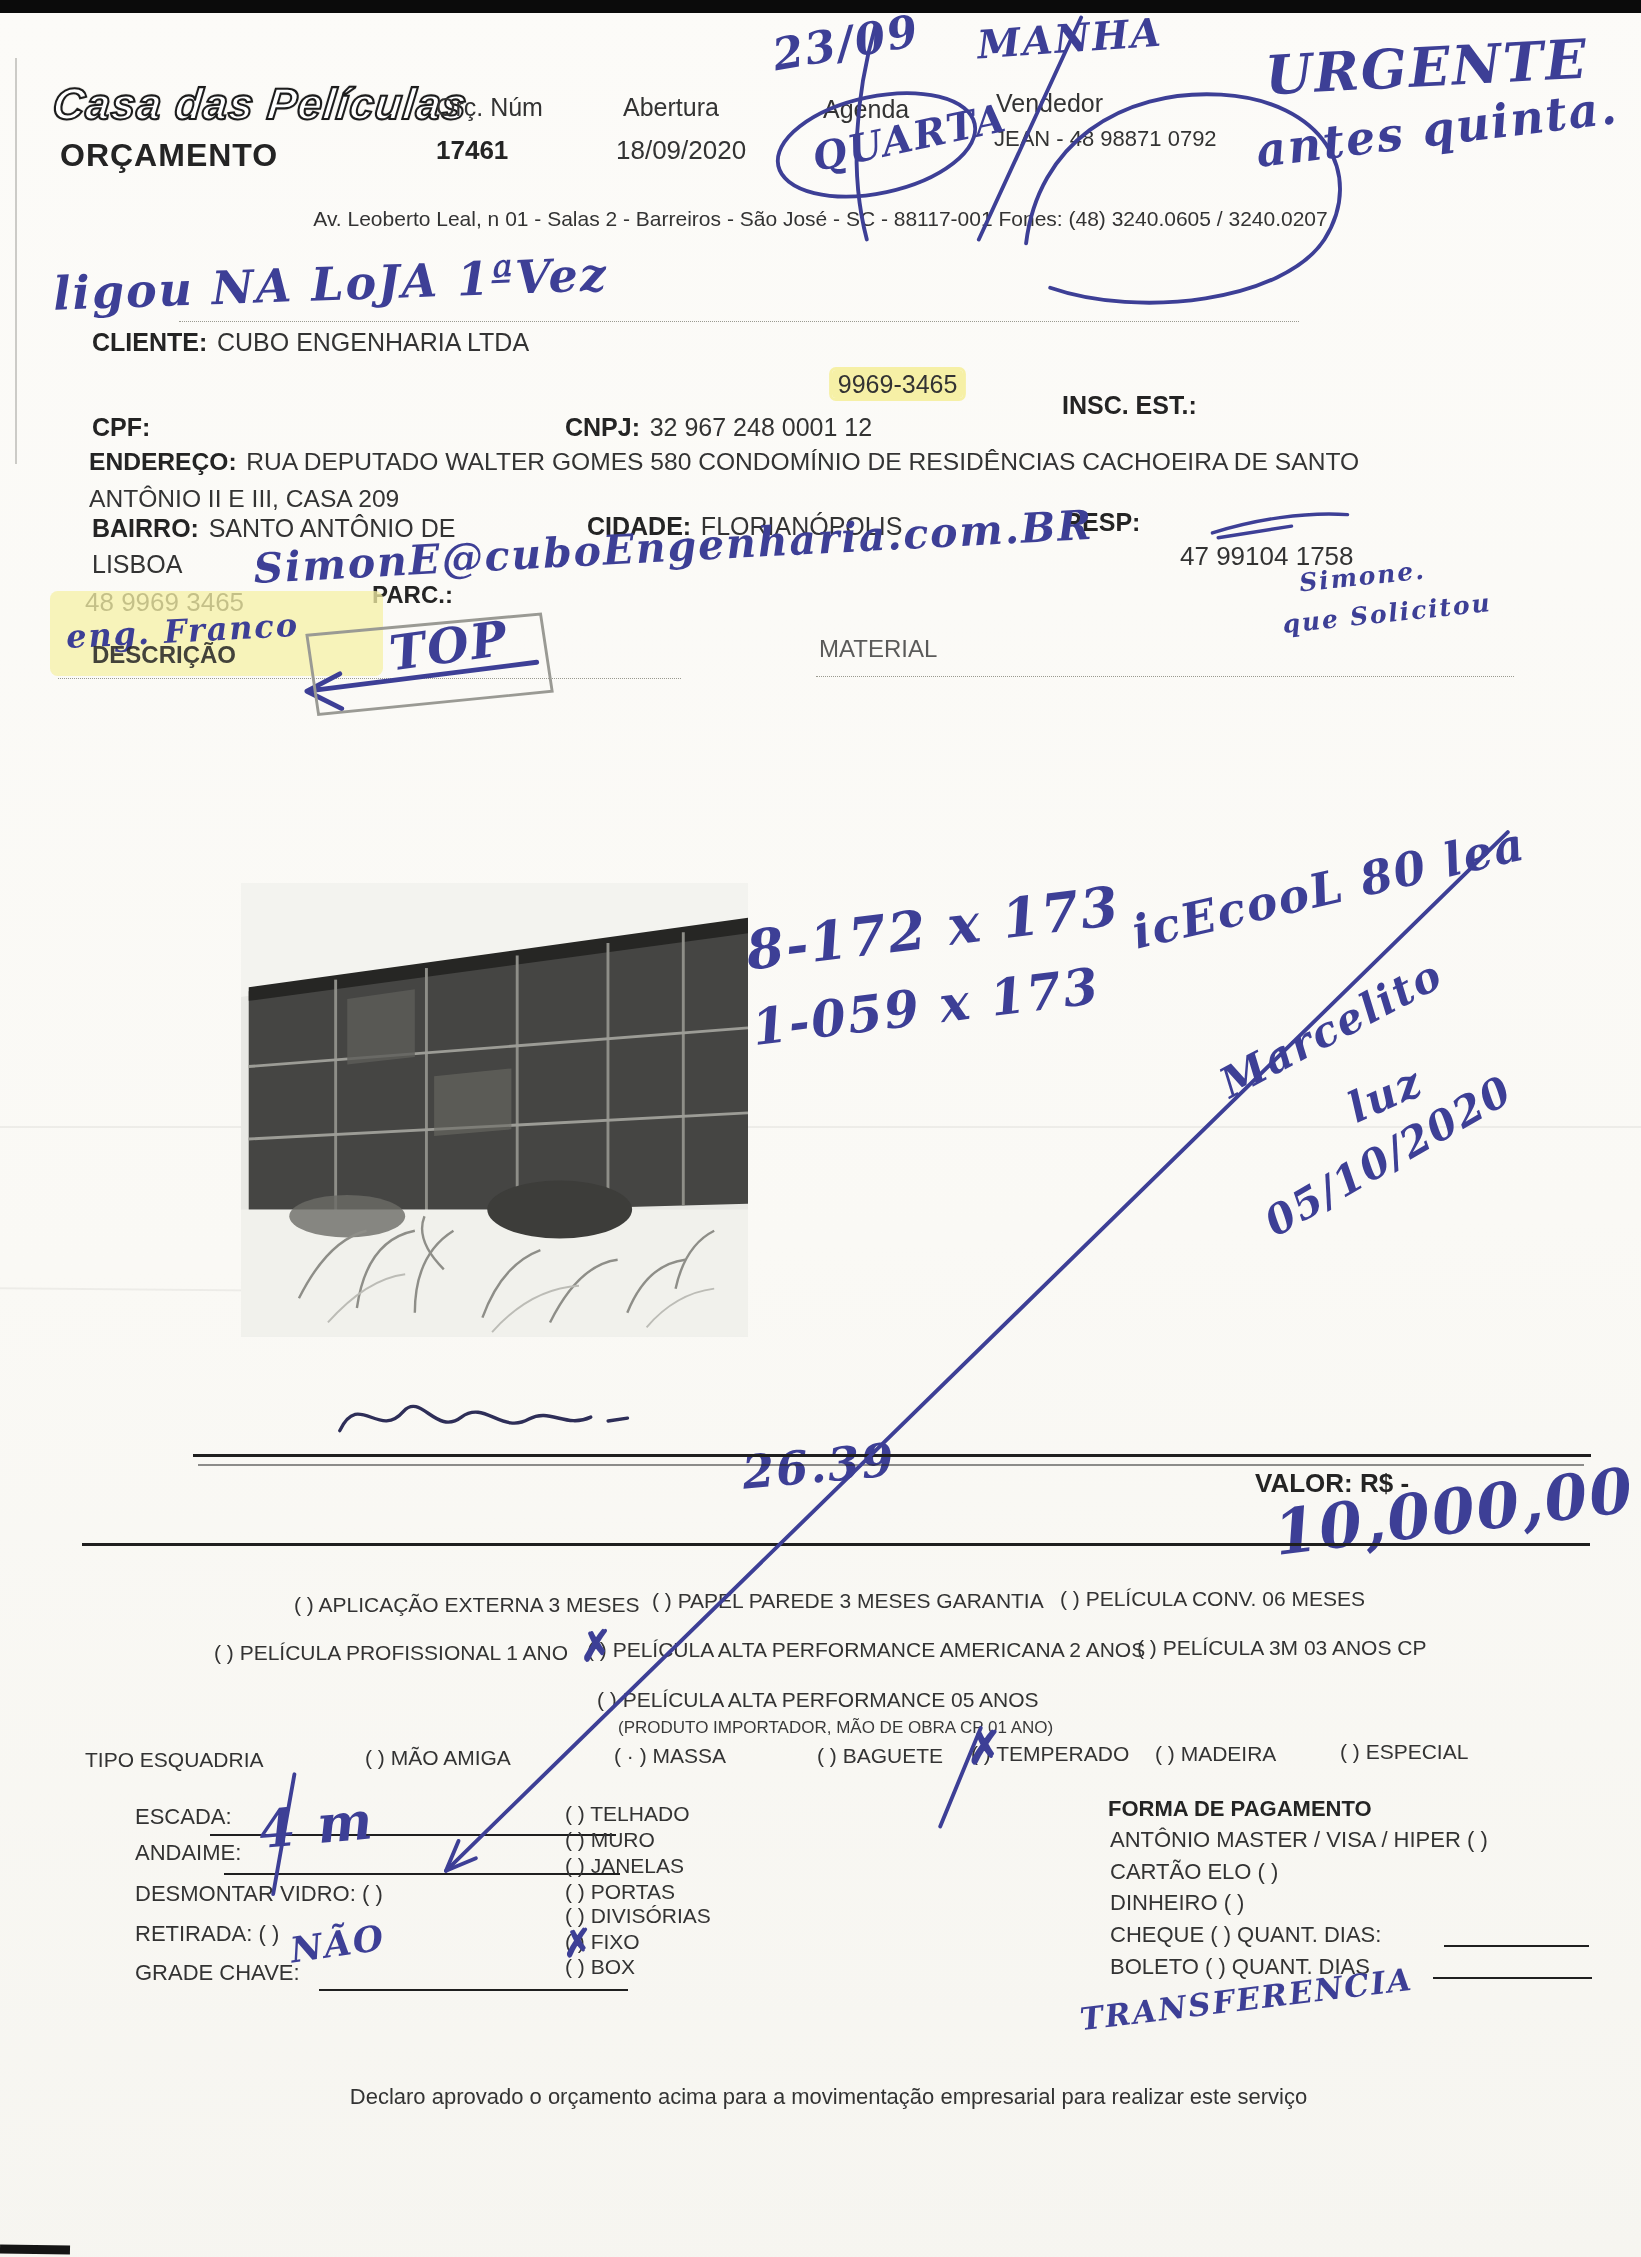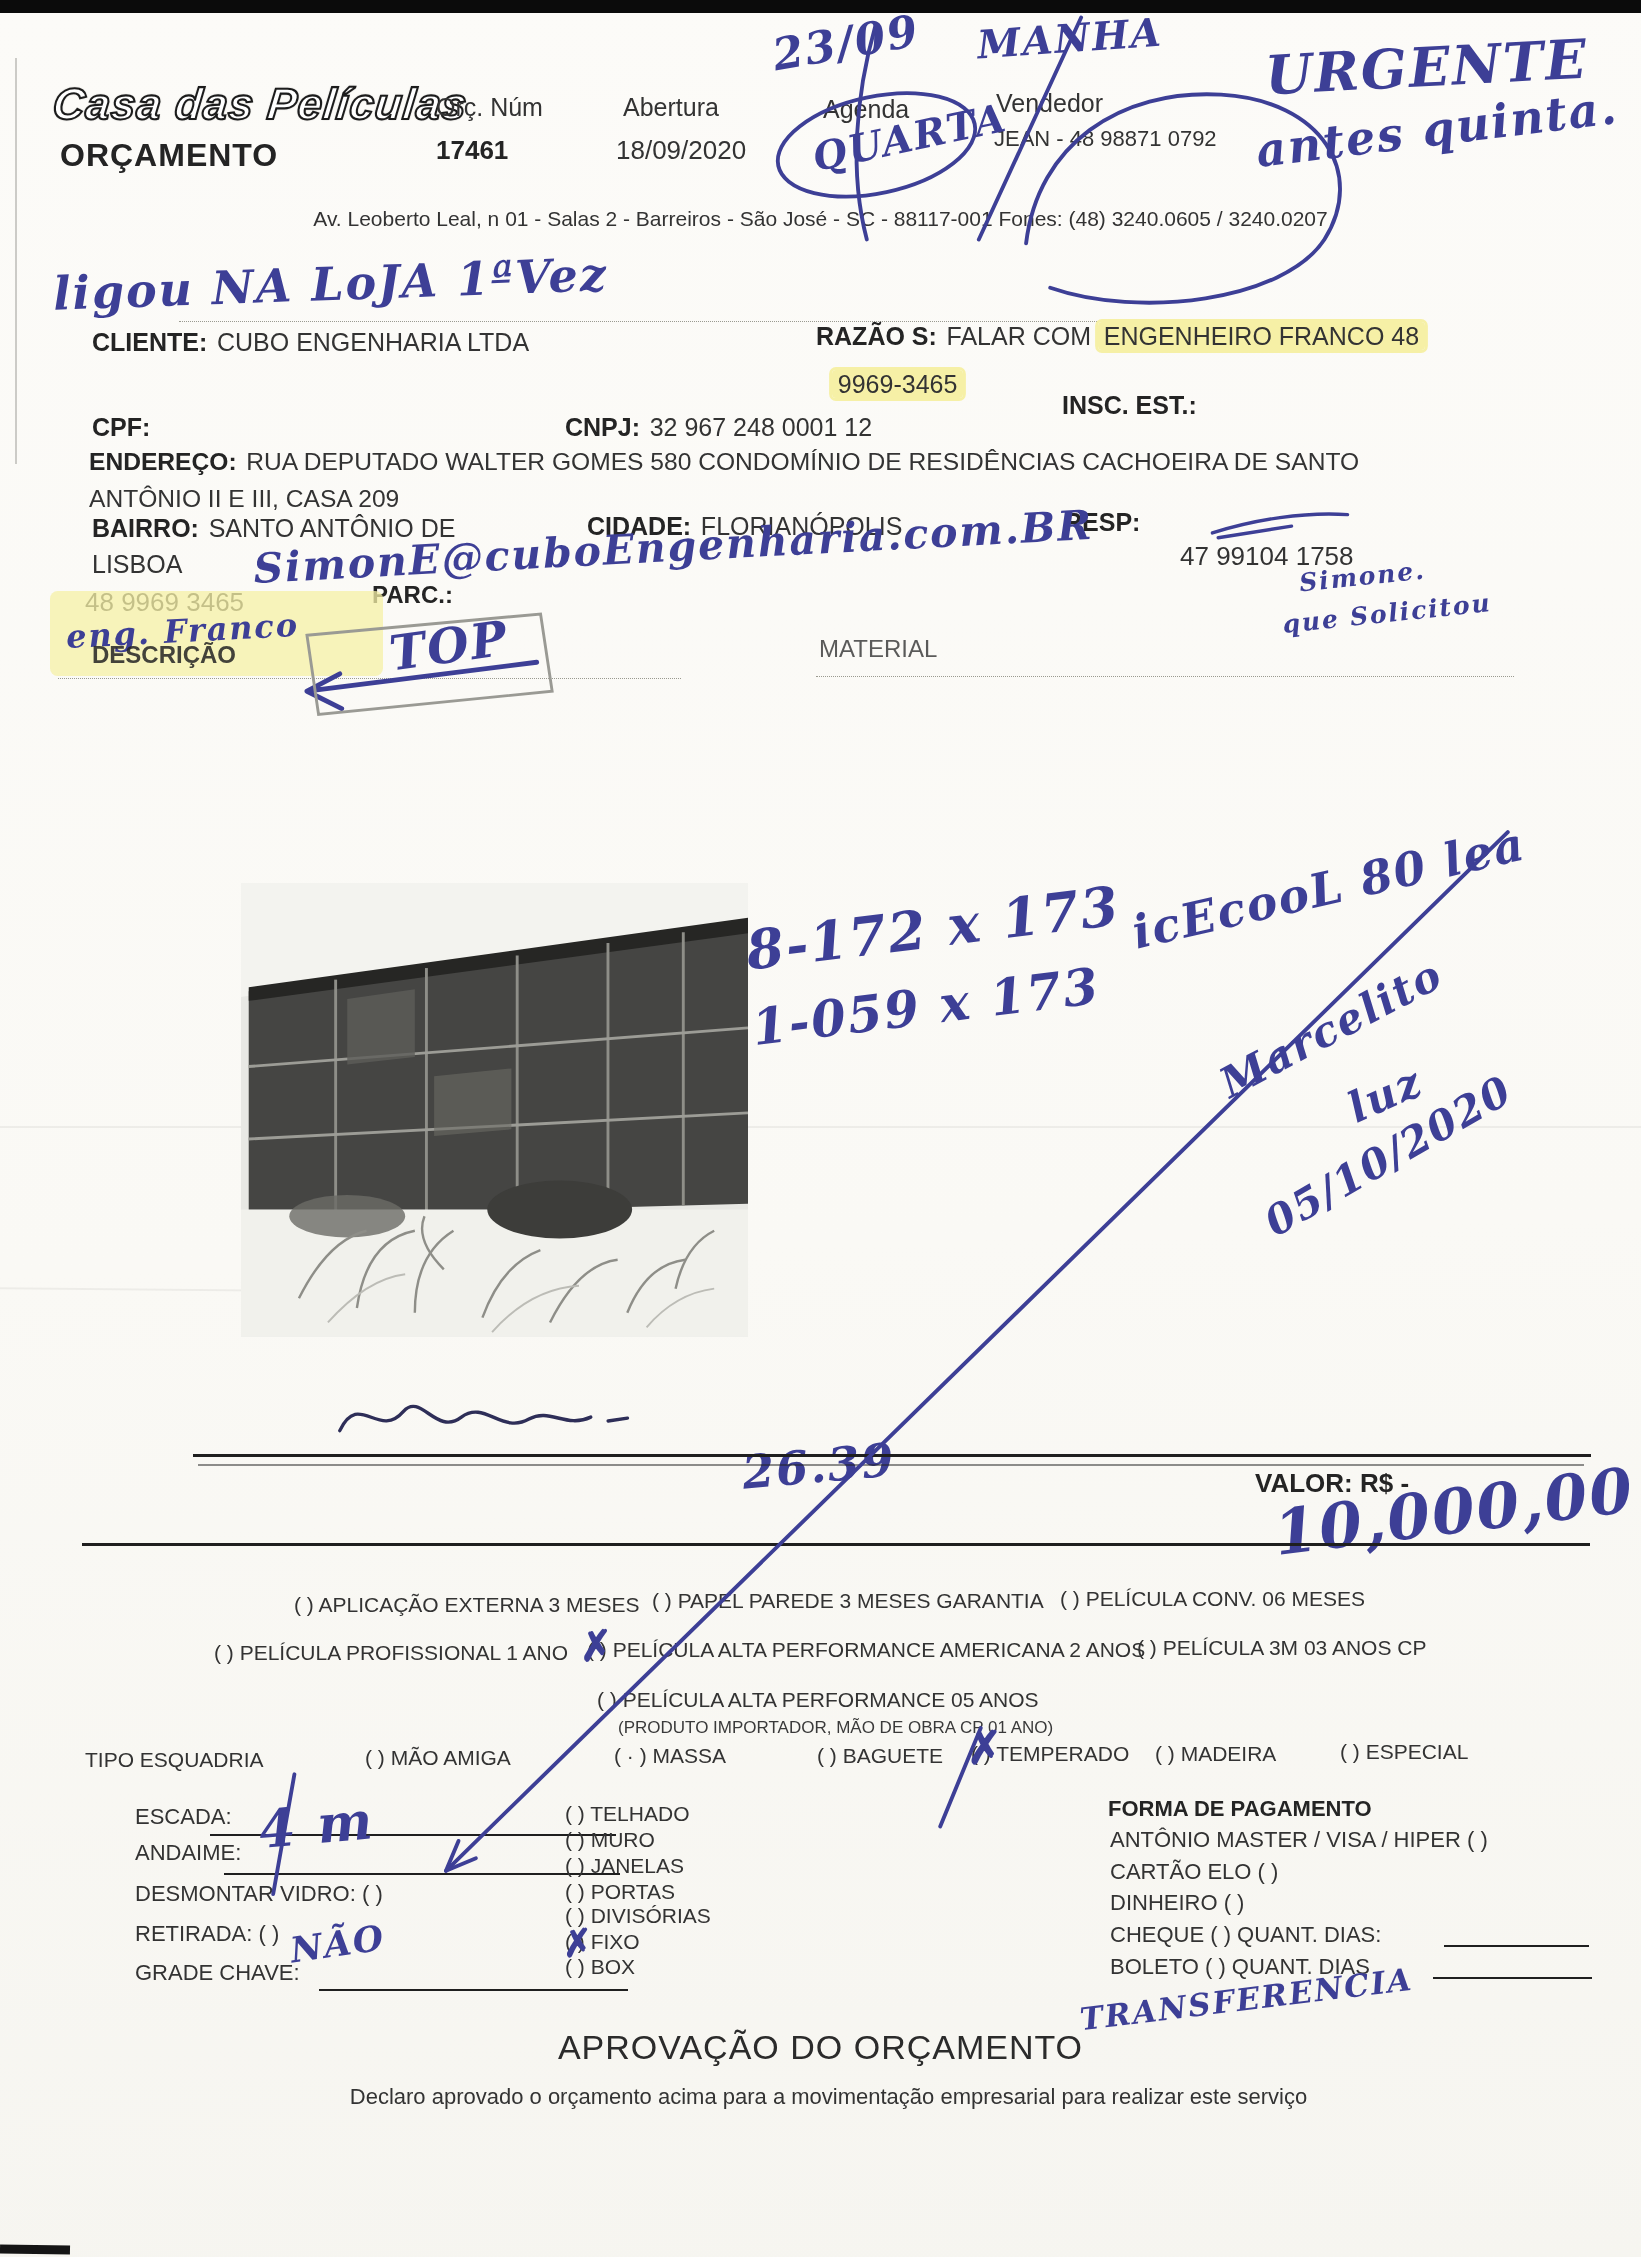--- a/index.html
+++ b/index.html
@@ -55,24 +55,20 @@
   <div class="abs hw" style="left:1255px;top:102px;font-size:46px;transform:rotate(-7deg);">antes quinta.</div>
 
   <div class="abs ctr p" style="top:207px;font-size:21px;">Av. Leoberto Leal, n 01 - Salas 2 - Barreiros - São José - SC - 88117-001 Fones: (48) 3240.0605 / 3240.0207</div>
 
   <div class="abs hw" style="left:53px;top:257px;font-size:46px;transform:rotate(-2deg);">ligou NA LoJA 1ªVez</div>
   <div class="dotted" style="left:179px;top:321px;width:1120px;"></div>
 
   <div class="abs" style="left:92px;top:328px;font-size:25px;">
     <span class="lab">CLIENTE:</span><span class="p">CUBO ENGENHARIA LTDA</span>
   </div>
-  <div class="abs" style="left:816px;top:322px;font-size:25px;">
-    <span class="lab">RAZÃO S:</span><span class="p">FALAR COM</span>
-    <span class="hl p">ENGENHEIRO FRANCO 48</span>
-  </div>
   <div class="abs" style="left:832px;top:370px;font-size:25px;">
     <span class="hl p">9969-3465</span>
   </div>
 
   <div class="abs b" style="left:92px;top:413px;font-size:25px;">CPF:</div>
   <div class="abs" style="left:565px;top:413px;font-size:25px;">
     <span class="lab">CNPJ:</span><span class="p">32 967 248 0001 12</span>
   </div>
   <div class="abs b" style="left:1062px;top:391px;font-size:25px;">INSC. EST.:</div>
 
@@ -196,21 +192,20 @@
   <div class="abs b" style="left:1108px;top:1796px;font-size:22px;">FORMA DE PAGAMENTO</div>
   <div class="abs p" style="left:1110px;top:1827px;font-size:22px;">ANTÔNIO MASTER / VISA / HIPER   (   )</div>
   <div class="abs p" style="left:1110px;top:1859px;font-size:22px;">CARTÃO ELO   (   )</div>
   <div class="abs p" style="left:1110px;top:1890px;font-size:22px;">DINHEIRO   (   )</div>
   <div class="abs p" style="left:1110px;top:1922px;font-size:22px;">CHEQUE   (   )   QUANT. DIAS:</div>
   <div class="rule" style="left:1444px;top:1945px;width:145px;height:1.9px;"></div>
   <div class="abs p" style="left:1110px;top:1954px;font-size:22px;">BOLETO   (   )   QUANT. DIAS</div>
   <div class="rule" style="left:1433px;top:1977px;width:159px;height:1.9px;"></div>
   <div class="abs hw" style="left:1079px;top:1981px;font-size:31px;transform:rotate(-7deg);">TRANSFERENCIA</div>
 
-  <div class="abs ctr p" style="top:2028px;font-size:34px;letter-spacing:1px;color:#2b2b2b;">APROVAÇÃO DO ORÇAMENTO</div>
   <div class="abs ctr p" style="top:2084px;font-size:22px;padding-left:8px;">Declaro aprovado o orçamento acima para a movimentação empresarial para realizar este serviço</div>
 
   <svg class="overlay" width="1641" height="2257" viewBox="0 0 1700 2338">
     <g stroke="#3d3f96" fill="none" stroke-linecap="round">
       <path d="M462,1938 L1562,862" stroke-width="4"></path>
       <path d="M462,1938 L493,1925 M462,1938 L475,1907" stroke-width="4"></path>
       <path d="M907,26 C886,100 880,180 898,248" stroke-width="4"></path>
       <ellipse cx="908" cy="150" rx="104" ry="50" transform="rotate(-12 908 150)" stroke-width="4"></ellipse>
       <path d="M1120,18 L1014,248" stroke-width="4"></path>
       <path d="M1063,252 C1075,150 1160,92 1265,98 C1370,104 1415,180 1372,248 C1330,312 1180,330 1088,298" stroke-width="4"></path>

